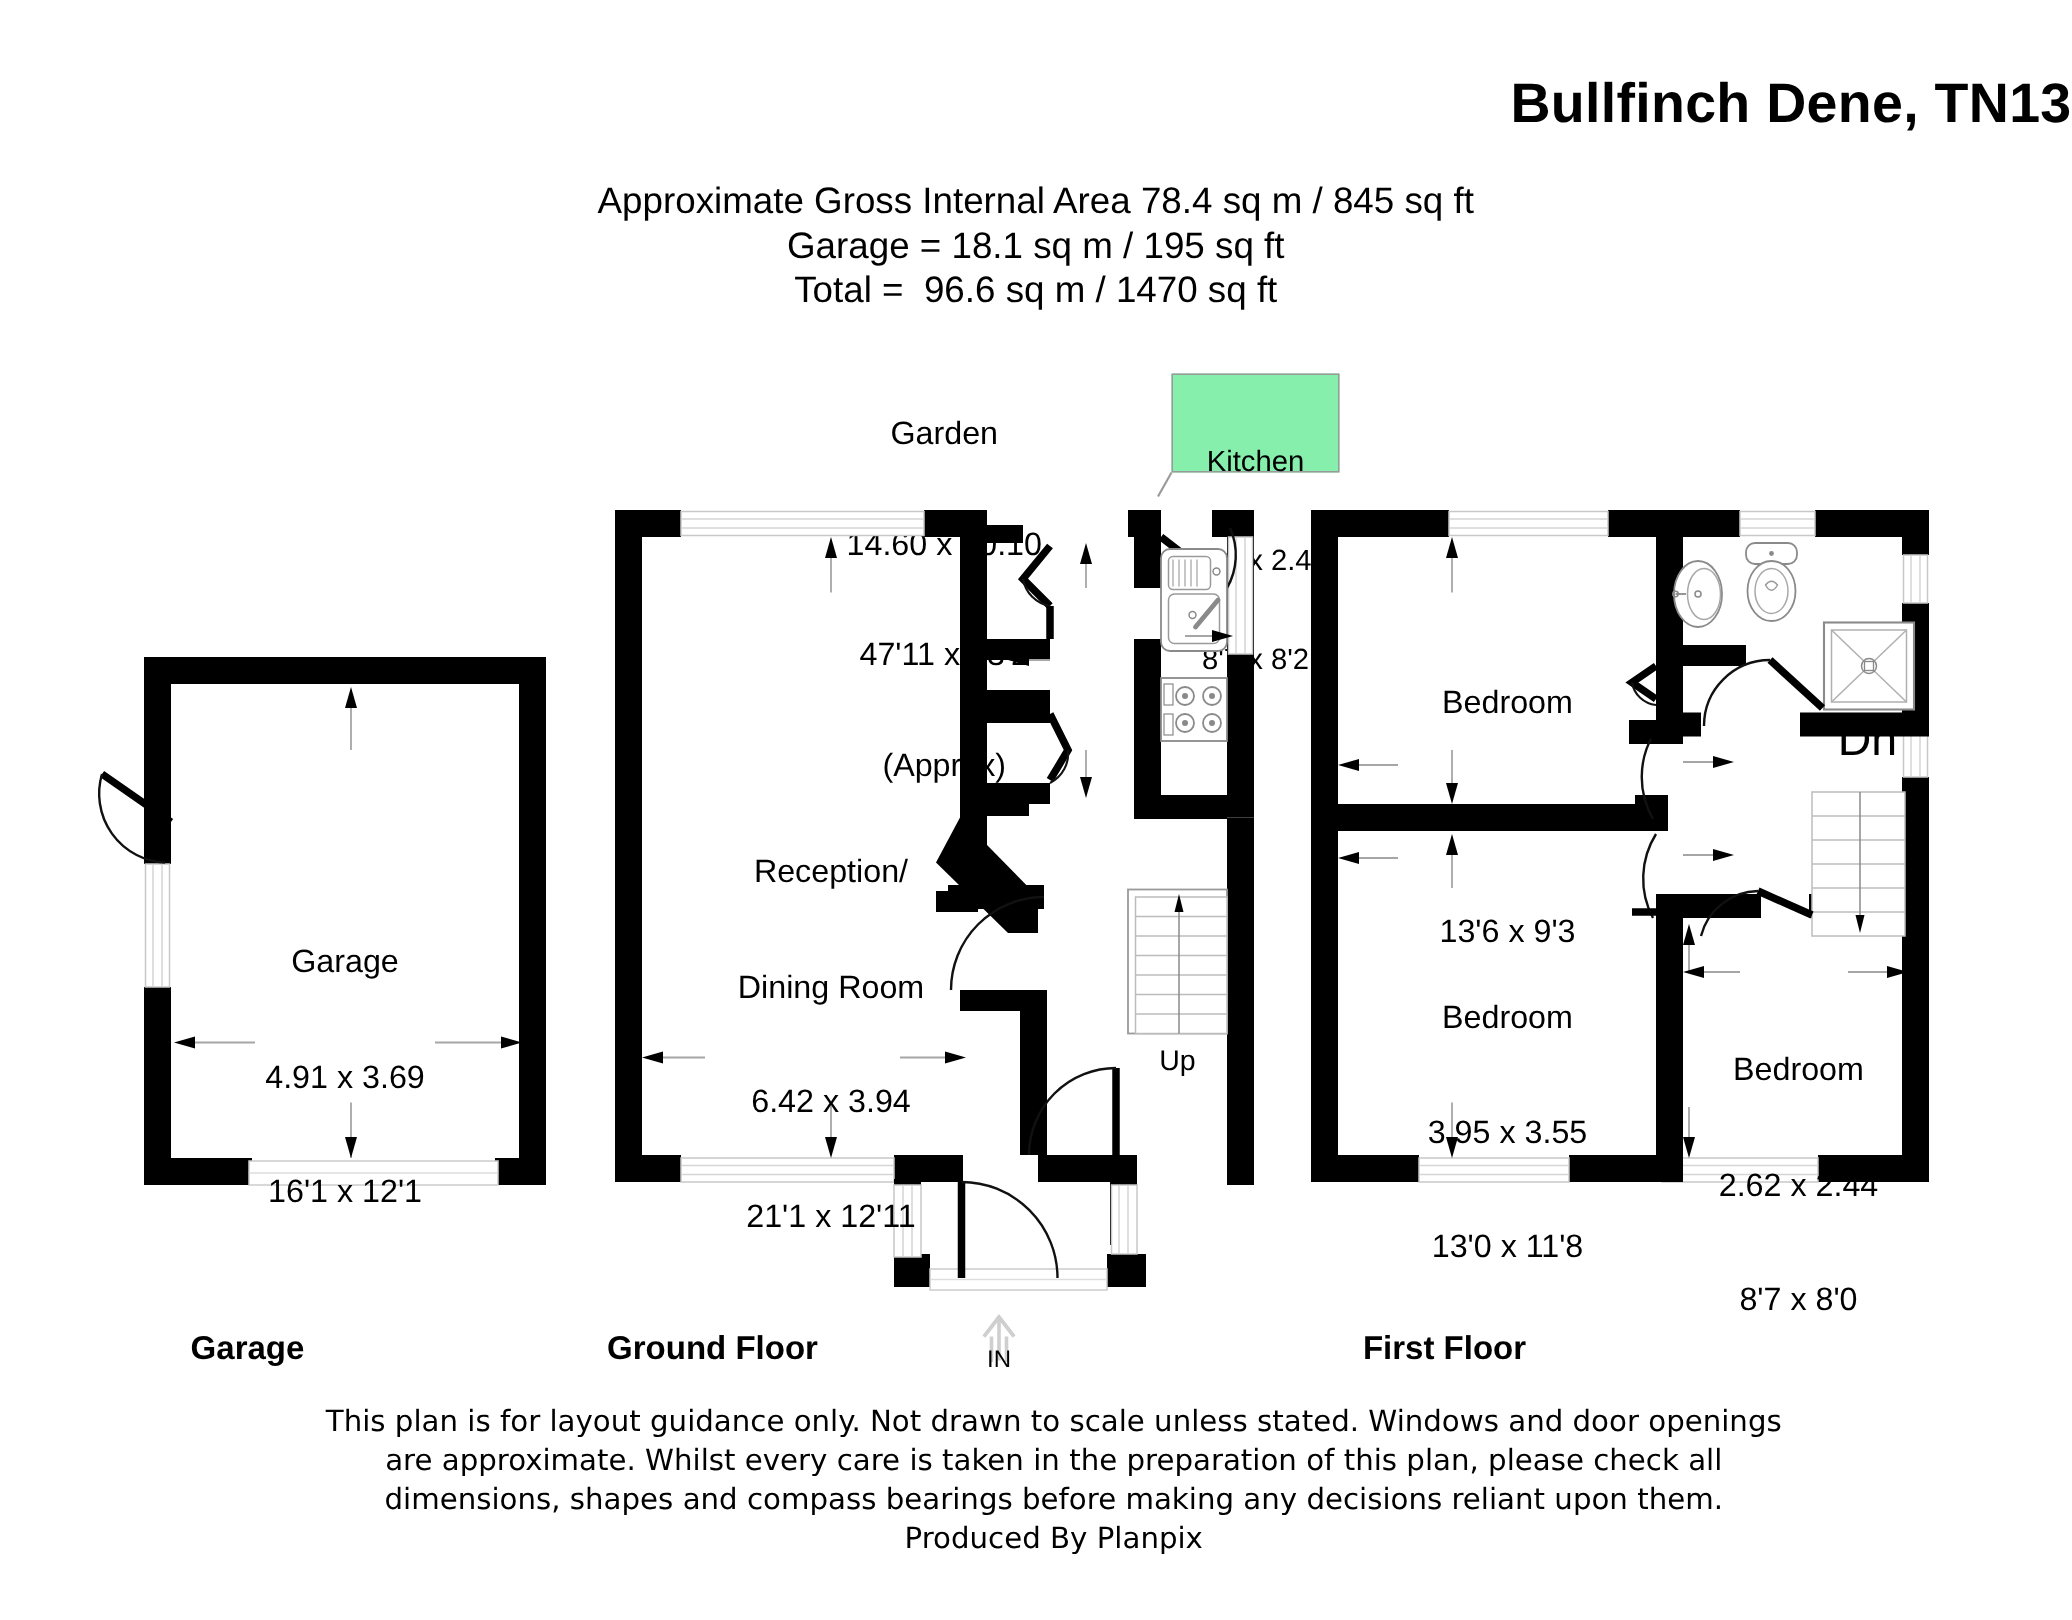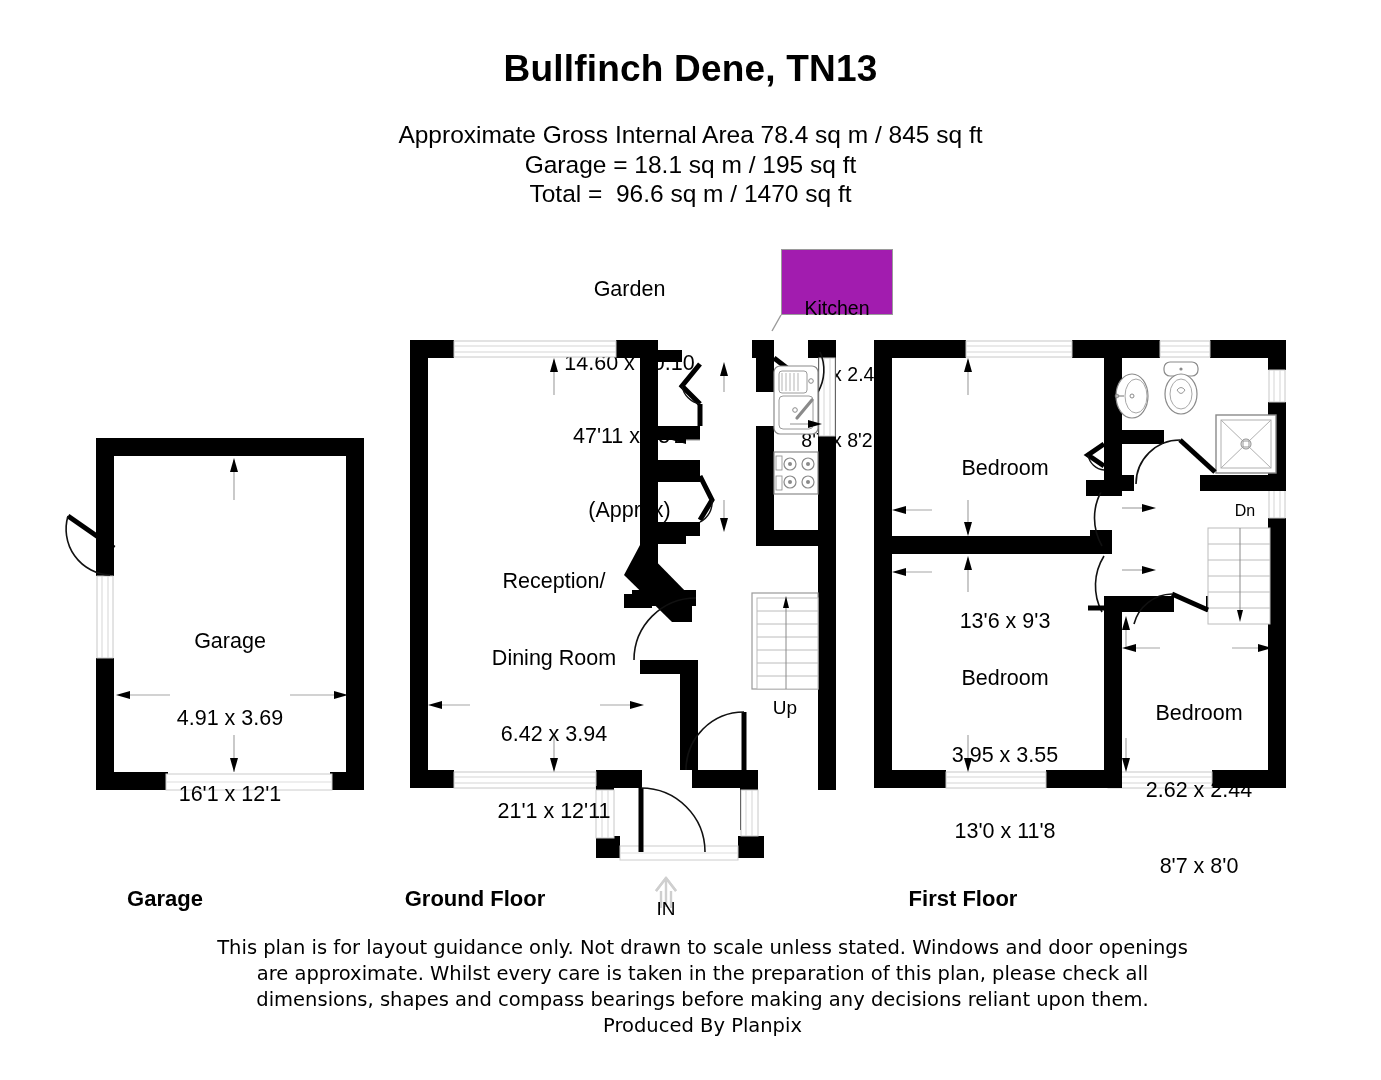--- a/index.html
+++ b/index.html
@@ -5,21 +5,21 @@
   html,body{margin:0;padding:0;background:#fff;}
   body{
     width:1381px;height:1080px;position:relative;overflow:hidden;
     font-family:"Liberation Sans","DejaVu Sans",sans-serif;
     color:#000;
   }
   .page{position:absolute;inset:0;}
 
   
   #title{
-    position:absolute;left:0;top:48px;width:1381px;text-align:center;
+    position:absolute;left:0;top:48px;width:1381px;text-align:right;
     font-size:37px;font-weight:bold;letter-spacing:.2px;
   }
   #areas{
     position:absolute;left:0;top:120px;width:1381px;text-align:center;
     font-size:24.5px;line-height:29.5px;
   }
   #areas div{white-space:pre;}
 
   .roomlabel{position:absolute;text-align:center;font-size:21.5px;line-height:25.5px;white-space:pre;}
   .roomlabel .nm{display:block;}
@@ -27,34 +27,34 @@
 
   .svgl{position:absolute;left:0;top:0;width:1381px;height:1080px;overflow:visible;pointer-events:none;}
 
   
   #garden{
     position:absolute;left:517px;top:228px;width:225px;text-align:center;
     font-size:21.5px;line-height:24.5px;white-space:pre;
   }
   #kitchenbox{
     position:absolute;left:781px;top:249px;width:112px;height:66px;
-    border:1px solid #9a9a9a;background:#a21caf;
+    border:1px solid #9a9a9a;background:#86efac;
     font-size:19.5px;line-height:22px;text-align:center;padding-top:3px;
     box-sizing:border-box;white-space:pre;
   }
 
   
   #disclaimer{
     position:absolute;left:0;top:935px;width:1381px;text-align:center;
     font-size:19.5px;line-height:26px;
     font-family:"DejaVu Sans","Liberation Sans",sans-serif;
     padding-left:12px;
   }
   #disclaimer div{white-space:pre;}
-  #inlabel{position:absolute;left:636px;top:898px;width:60px;text-align:center;font-size:19px;}
+  #inlabel{position:absolute;left:636px;top:898px;width:60px;text-align:center;font-size:16px;}
 </style>
 </head>
 <body>
 
 <div class="page">
 
   <div id="title">Bullfinch Dene, TN13</div>
 
   <div id="areas">
     <div>Approximate Gross Internal Area 78.4 sq m / 845 sq ft</div>
@@ -421,21 +421,21 @@
     <span class="nm">13'0 x 11'8</span>
   </div>
 
   <div class="roomlabel" style="left:1104px;top:650px;width:190px;">
     <span class="nm">Bedroom</span>
     <span class="nm">2.62 x 2.44</span>
     <span class="nm">8'7 x 8'0</span>
   </div>
 
   <div class="roomlabel" style="left:752px;top:695px;width:66px;font-size:19px;">Up</div>
-  <div class="roomlabel" style="left:1212px;top:498px;width:66px;font-size:16px;">Dn</div>
+  <div class="roomlabel" style="left:1212px;top:480px;width:66px;font-size:31px;">Dn</div>
 
   <div class="floorcap" style="left:50px;top:886px;width:230px;">Garage</div>
   <div class="floorcap" style="left:360px;top:886px;width:230px;">Ground Floor</div>
   <div class="floorcap" style="left:848px;top:886px;width:230px;">First Floor</div>
 
   <div id="inlabel">IN</div>
 
   <div id="disclaimer">
     <div>This plan is for layout guidance only. Not drawn to scale unless stated. Windows and door openings</div>
     <div>are approximate. Whilst every care is taken in the preparation of this plan, please check all</div>

